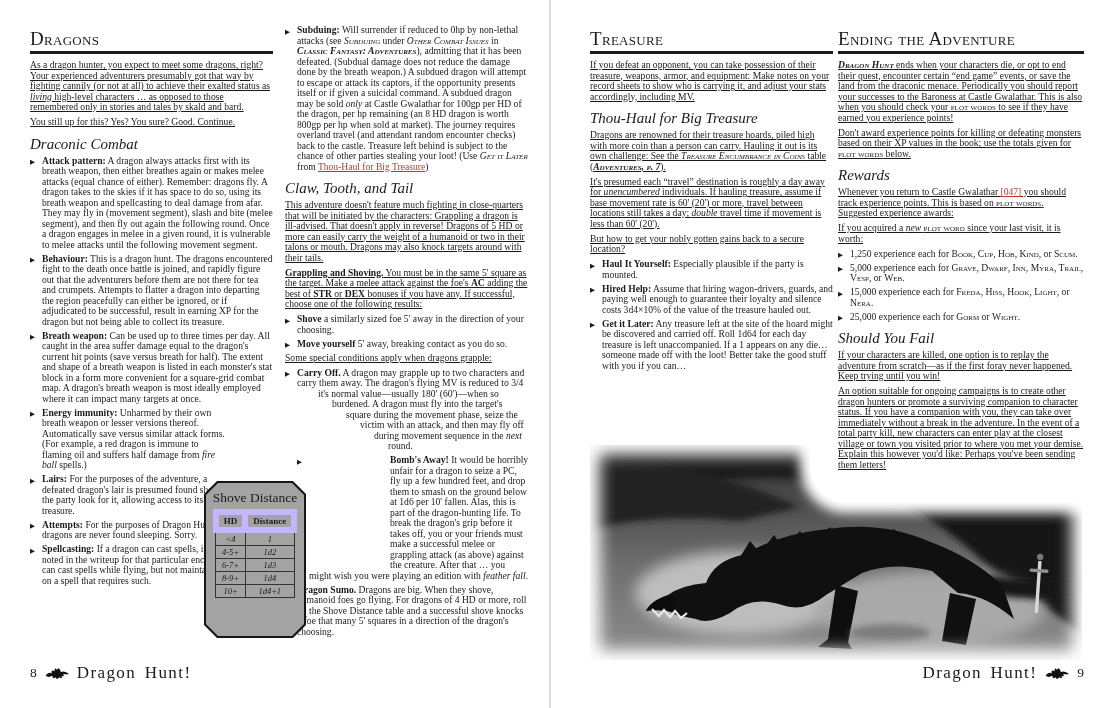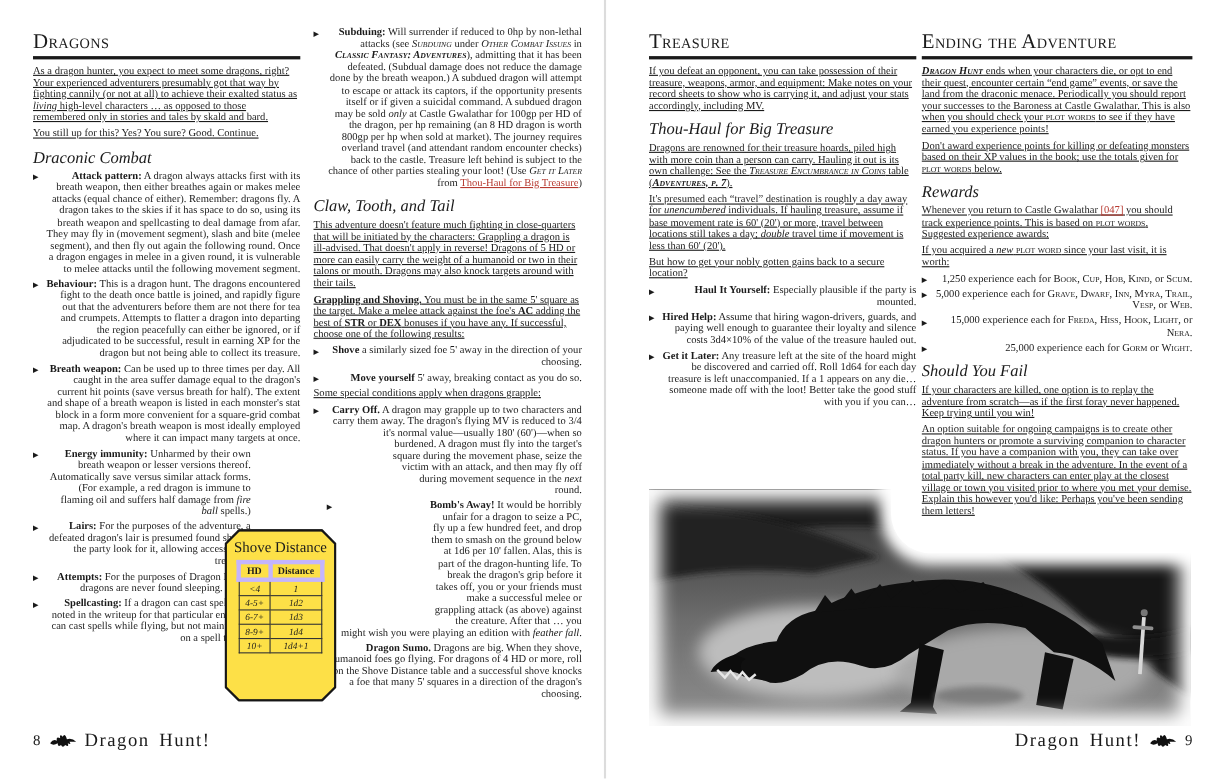--- a/index.html
+++ b/index.html
@@ -9,38 +9,38 @@
     background:linear-gradient(to right,#ececec,#cfcfcf,#ececec);}
   .col{position:absolute;font-size:9.6px;line-height:10.5px;text-align:left;z-index:3;}
   #p8c1{left:30px;top:28px;width:243px;}
   #p8c2{left:285px;top:25px;width:244px;}
   #p9c1{left:590px;top:28px;width:243px;}
   #p9c2{left:838px;top:28px;width:246px;}
   .h1{font-variant:small-caps;font-size:19px;line-height:21px;letter-spacing:.3px;
     border-bottom:3px solid #1a1a1a;padding-bottom:2px;margin:0 0 6px 0;}
   .h2{font-style:italic;font-size:15px;line-height:17px;margin:8px 0 3px 0;}
   .col p{margin:0 0 4.5px 0;text-decoration:underline;}
-  .bullet{position:relative;padding-left:12px;margin-bottom:3.5px;text-align:right;}
+  .bullet{position:relative;padding-left:12px;margin-bottom:3.5px;}
   .bullet.nested{margin-left:12px;}
   .marker{position:absolute;left:0;top:1.5px;font-size:6.5px;color:#1b1b1b;}
   .sc{font-variant:small-caps;}
   .red-link{color:#b73a31;text-decoration:underline;cursor:pointer;}
   
   .wrap-right{float:right;width:40px;height:142px;margin:0 0 2px 5px;}
   .wrap-left{float:left;width:88px;height:200px;margin-right:6px;
     shape-outside:polygon(0 34px,16px 34px,88px 88px,88px 200px,0 200px);shape-margin:5px;}
   
   #shove-box{position:absolute;left:204px;top:481px;width:102px;height:157px;z-index:4;}
   .oct-outer{width:100%;height:100%;background:#161616;
     clip-path:polygon(13px 0,89px 0,102px 13px,102px 144px,89px 157px,13px 157px,0 144px,0 13px);}
-  .oct-inner{position:absolute;left:2px;top:2px;right:2px;bottom:2px;background:#fde047;
+  .oct-inner{position:absolute;left:2px;top:2px;right:2px;bottom:2px;background:#a3a3a3;
     clip-path:polygon(12px 0,86px 0,98px 12px,98px 141px,86px 153px,12px 153px,0 141px,0 12px);}
   .shove-title{font-size:13.5px;line-height:14px;text-align:center;margin-top:8px;}
   #shove-box table{border-collapse:collapse;margin:4px auto 0 auto;}
-  #shove-box th{font-size:9px;font-weight:bold;border:4px solid #c4b5fd;padding:1px 5px;text-align:left;}
+  #shove-box th{font-size:9px;font-weight:bold;border:6px solid #c4b5fd;padding:1px 5px;text-align:left;}
   #shove-box td{font-size:8.5px;font-style:italic;border:1px solid #333;padding:1px 5px;text-align:center;}
   
   #dragon-art{position:absolute;left:590px;top:445px;width:492px;height:215px;z-index:1;}
   #dragon-art svg{display:block;width:100%;height:100%;}
   .art-vignette{position:absolute;inset:0;box-shadow:inset 0 0 16px 10px #fff;pointer-events:none;}
   .art-notch{position:absolute;right:-6px;top:-8px;width:278px;height:66px;background:#fff;
     border-bottom-left-radius:36px;box-shadow:0 0 12px 10px #fff;}
   
   .footer{position:absolute;top:663px;display:flex;align-items:center;gap:7px;z-index:5;}
   #footer-left{left:30px;}

